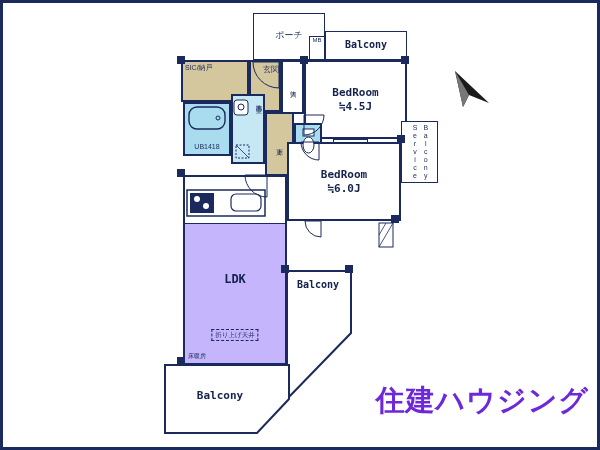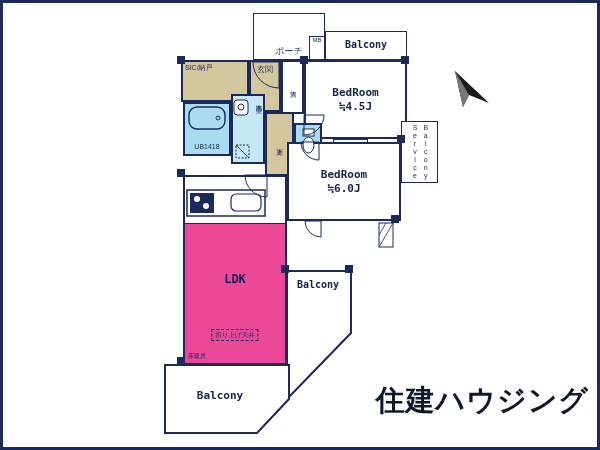--- a/index.html
+++ b/index.html
@@ -6,29 +6,29 @@
   #stage{width:600px;height:450px;position:relative;background:#fff;margin:0 auto;}
   #canvas{
     position:absolute;inset:0;
     border:3px solid #1b2a5c;box-sizing:border-box;
     font-family:"Liberation Sans",sans-serif;color:#1b2a5c;overflow:hidden;background:#fff;
   }
   .room{position:absolute;box-sizing:border-box;border:2px solid #1b2a5c;background:#fff;
         display:flex;align-items:center;justify-content:center;text-align:center;line-height:1.25;}
   .beige{background:#d4c79d;}
   .blue{background:#a9dcee;}
-  .pink{background:#ec4899;}
+  .pink{background:#c4b5fd;}
   .rlabel{font-family:"DejaVu Sans Mono",monospace;font-weight:bold;color:#15224d;}
   .vtext{writing-mode:vertical-rl;text-orientation:upright;letter-spacing:1px;}
 
-  #porch{left:250px;top:10px;width:72px;height:47px;border-width:1.5px;align-items:flex-end;padding-bottom:2px;font-size:9px;}
+  #porch{left:250px;top:10px;width:72px;height:47px;border-width:1.5px;padding-bottom:2px;font-size:9px;}
   #mb{left:306px;top:33px;width:16px;height:24px;border-width:1px;font-size:6px;align-items:flex-start;}
   #balcony-top{left:322px;top:28px;width:82px;height:29px;border-width:1.5px;font-size:10px;}
   #sic{left:178px;top:57px;width:68px;height:42px;font-size:7px;align-items:flex-start;justify-content:flex-start;padding:2px;}
-  #entrance{left:246px;top:57px;width:32px;height:52px;font-size:8px;align-items:flex-start;padding-top:3px;}
+  #entrance{left:246px;top:57px;width:32px;height:52px;font-size:8px;align-items:flex-start;padding-top:3px;justify-content:flex-end;}
   #closet1{left:278px;top:57px;width:23px;height:54px;font-size:6px;}
   #bedroom1{left:301px;top:57px;width:103px;height:79px;font-size:11px;}
   #bath{left:180px;top:99px;width:48px;height:54px;font-size:7px;align-items:flex-end;padding-bottom:2px;}
   #washroom{left:228px;top:91px;width:34px;height:70px;background:#c6e7f4;font-size:6px;}
   #washroom .vlab{position:absolute;right:1px;top:4px;}
   #hallway{left:262px;top:109px;width:29px;height:64px;font-size:6.5px;}
   #wc{left:291px;top:120px;width:28px;height:39px;}
   #wic{left:330px;top:136px;width:35px;height:32px;font-size:7px;border-width:1.5px;}
   #service-balcony{left:398px;top:118px;width:37px;height:62px;border-width:1.5px;font-size:7px;gap:2px;}
   #bedroom2{left:284px;top:139px;width:114px;height:79px;font-size:11px;}
@@ -36,21 +36,21 @@
   #ldk{left:180px;top:172px;width:104px;height:190px;font-size:12px;}
   #kitchen-zone{position:absolute;left:0;top:0;width:100%;height:46px;background:#fff;border-bottom:1px solid #1b2a5c;}
   #ldk .main-label{position:absolute;left:0;top:95px;width:100%;}
   #ldk .ceiling-note{position:absolute;left:50%;transform:translateX(-50%);top:152px;font-size:6.5px;
       border:1px dashed #1b2a5c;padding:1px 3px;white-space:nowrap;font-weight:normal;font-family:"Liberation Sans",sans-serif;}
   #ldk .floor-heating{position:absolute;left:3px;top:176px;font-size:6px;font-weight:normal;font-family:"Liberation Sans",sans-serif;}
   #svg-overlay{position:absolute;left:0;top:0;width:600px;height:450px;pointer-events:none;}
   .floating-label{position:absolute;font-family:"DejaVu Sans Mono",monospace;font-weight:bold;color:#15224d;text-align:center;}
   #balcony-right-label{left:286px;top:276px;width:58px;font-size:10px;}
   #balcony-bottom-label{left:172px;top:386px;width:90px;font-size:11px;}
-  #watermark{position:absolute;right:8px;bottom:26px;font-size:29px;font-weight:bold;color:#0f172a;letter-spacing:1px;white-space:nowrap;}
+  #watermark{position:absolute;right:8px;bottom:26px;font-size:29px;font-weight:bold;color:#6d28d9;letter-spacing:1px;white-space:nowrap;}
 </style>
 </head>
 <body>
 
 <div id="stage">
 <div id="canvas">
 
   <div class="room" id="porch">
     <span>ポーチ</span>
   </div>

